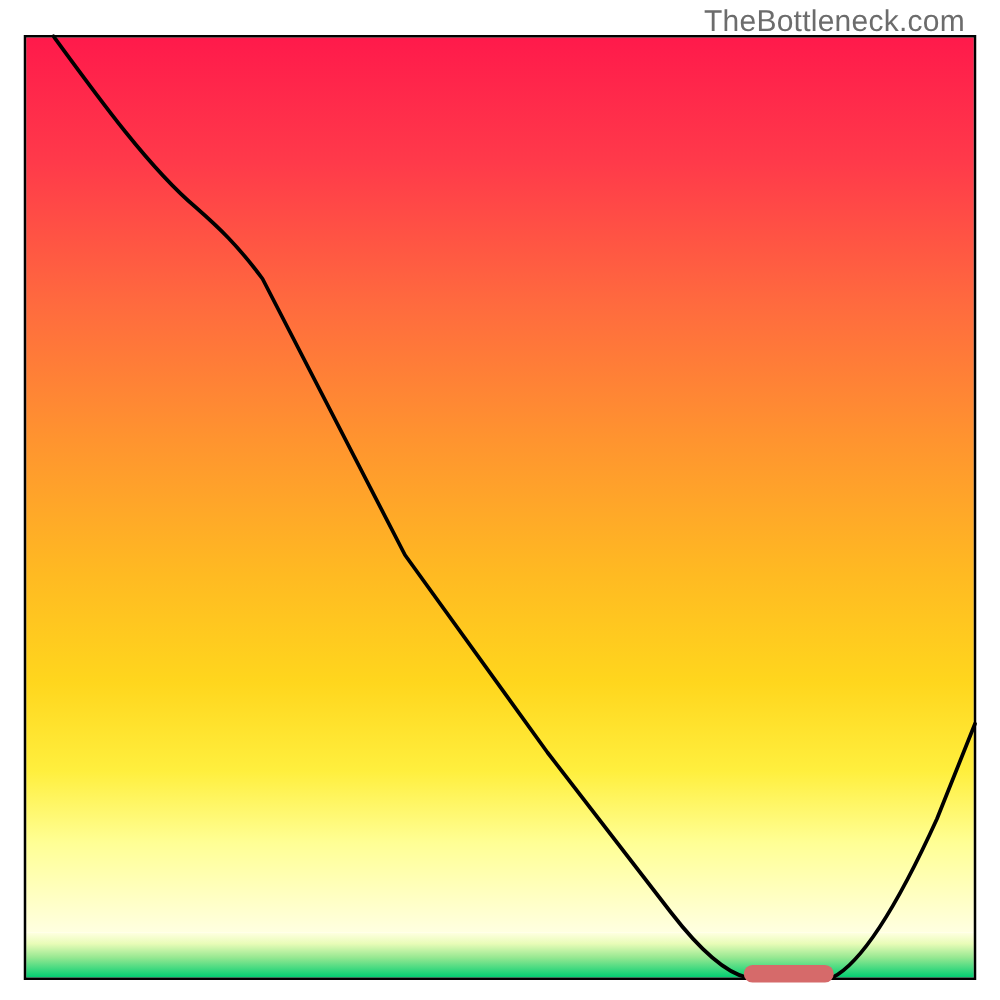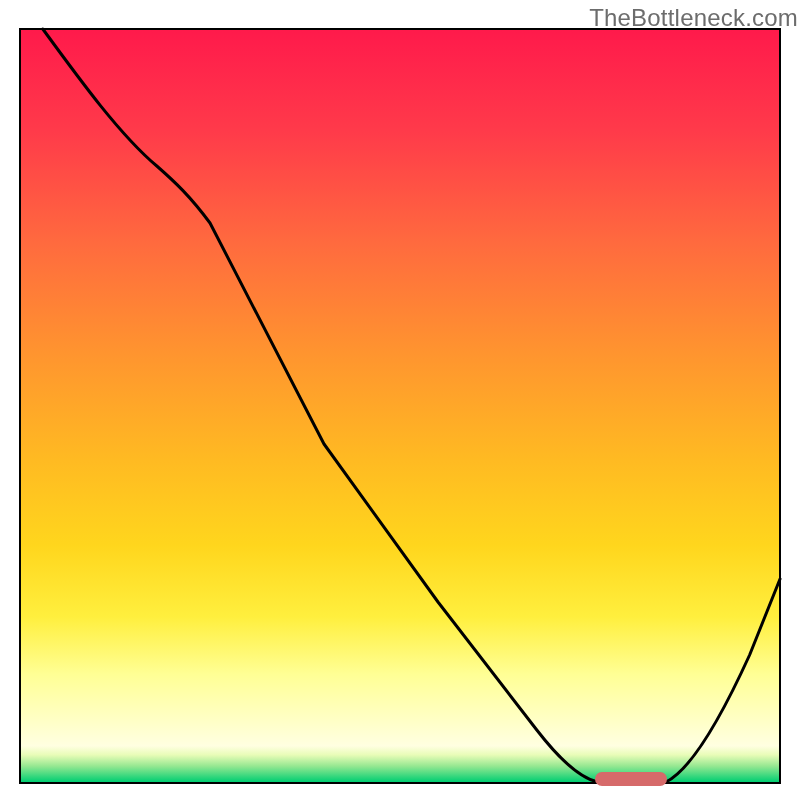--- a/index.html
+++ b/index.html
@@ -12,21 +12,21 @@
     font-family: Arial, Helvetica, sans-serif;
   }
   .wrap {
     position: relative;
     width: 800px;
     height: 800px;
   }
   .watermark {
     position: absolute;
     top: 4px;
-    right: 2px;
+    right: 28px;
     color: #6c6c6c;
     font-size: 24px;
     font-weight: 400;
     letter-spacing: 0.2px;
   }
   svg {
     display: block;
   }
 </style>
 </head>

